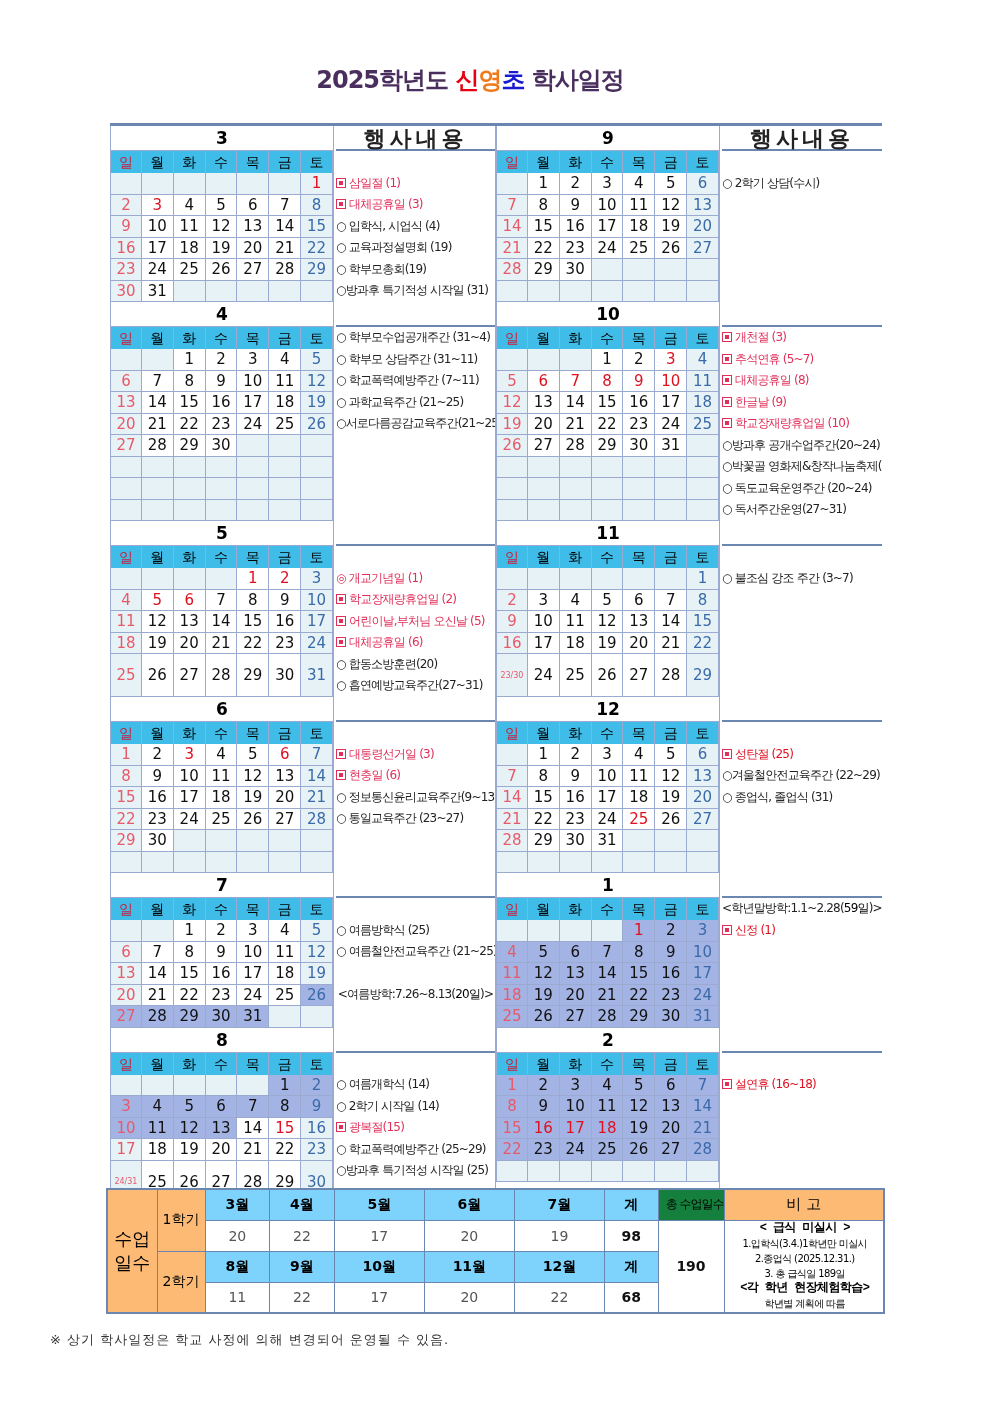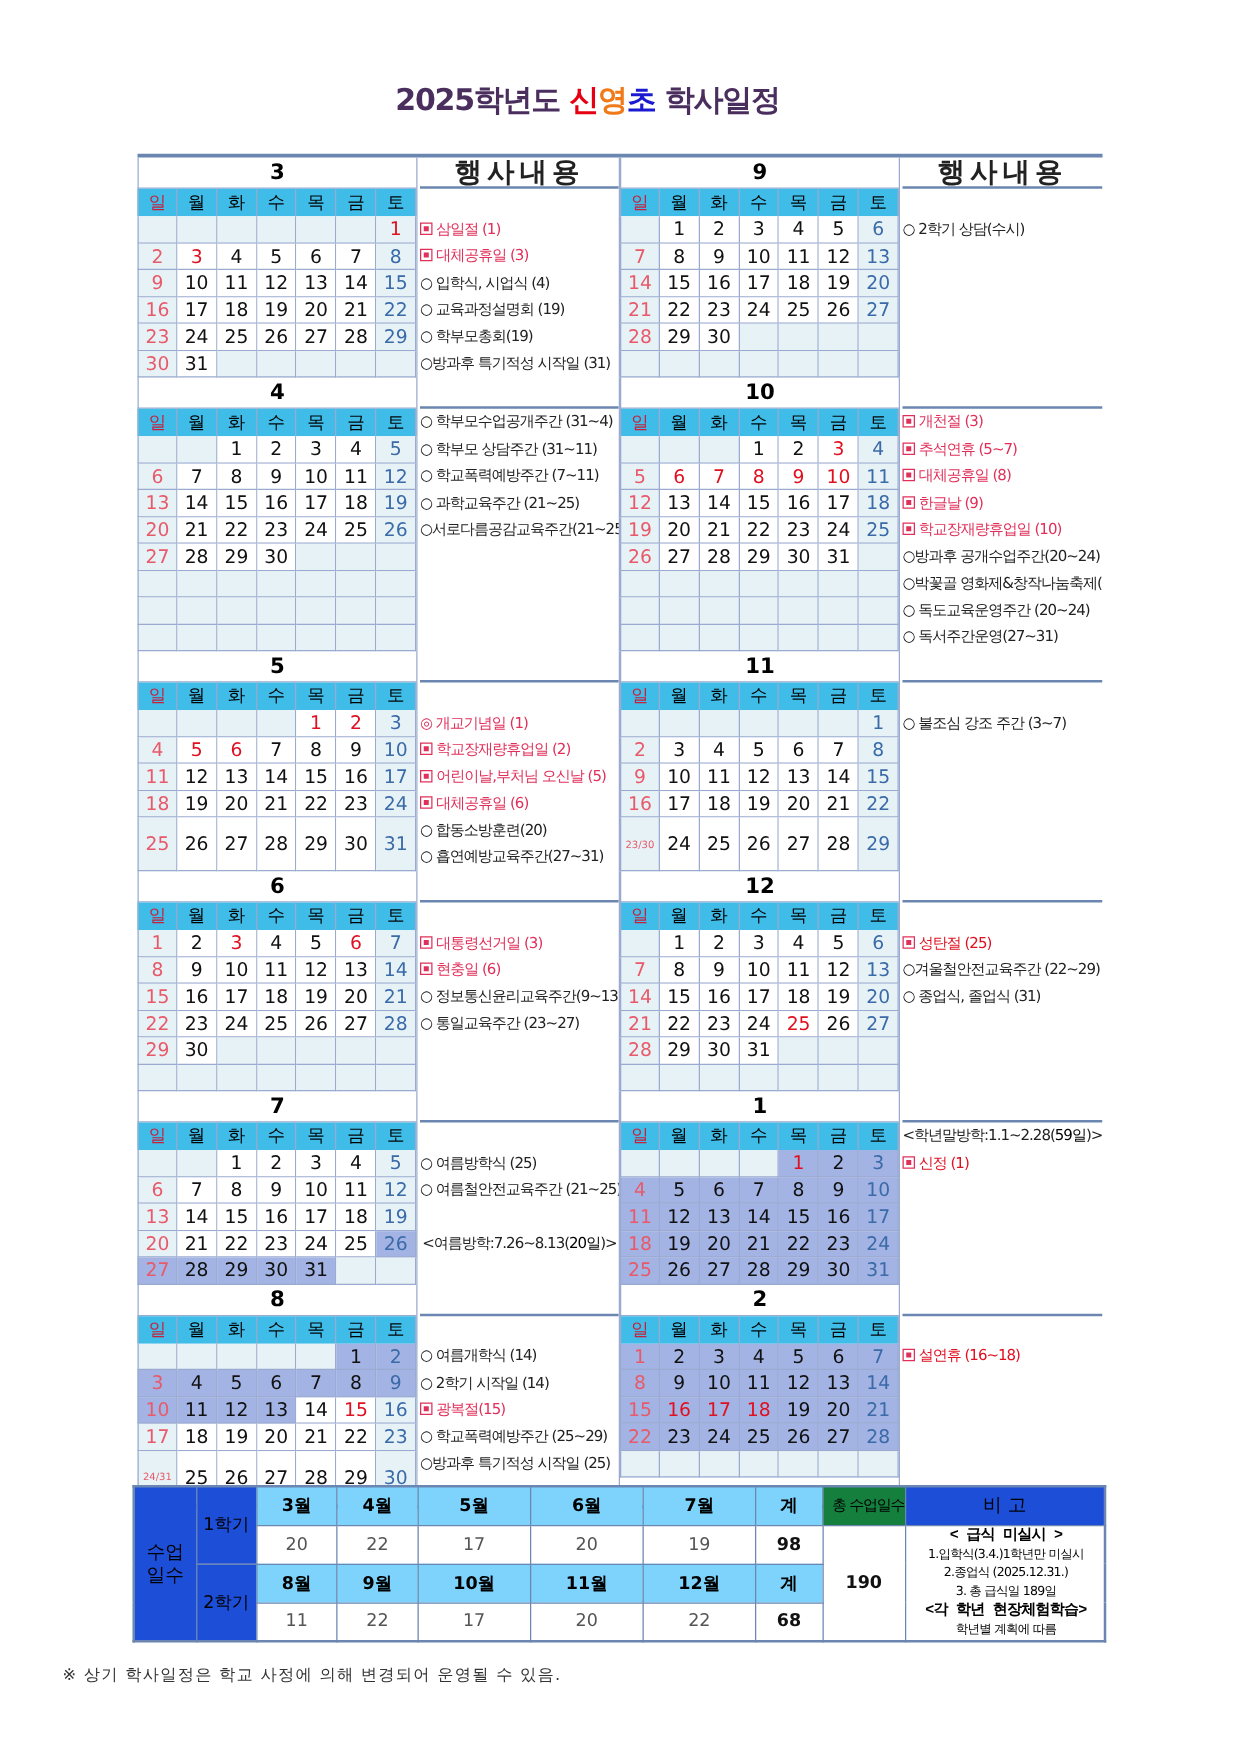--- a/index.html
+++ b/index.html
@@ -29,21 +29,21 @@
   .grid .r span.sm { font-size: 8px; }
   .ev .item { height: 21.5px; line-height: 21.5px; white-space: nowrap; }
   .ev .item.red { color: #e0305a; }
   .ev .item.red2 { color: #e01020; }
   .ev .item .blue { color: #000000; }
   .ev .item.center { text-align: center; }
   .ev .box { display: inline-block; width: 10px; height: 10px; border: 1px solid #e0305a; position: relative; vertical-align: -1px; margin-right: 3px; }
   .ev .box::after { content: ""; position: absolute; left: 2px; top: 2px; width: 4px; height: 4px; background: #e0305a; }
   .summary { position: absolute; top: 1188px; left: 106px; width: 779px; border: 2px solid #6b86b0; border-collapse: collapse; font-size: 14px; }
   .summary td { border: 1px solid #6b86b0; text-align: center; height: 31px; }
-  .summary .lbl { background: #1d4ed8; }
+  .summary .lbl { background: #fdba74; }
   .summary .hdr { background: #7dd3fc; font-weight: bold; }
   .summary .hdr2 { background: #15803d; font-size: 12px; letter-spacing: -1px; text-align: right; }
   .summary .val { color: #555; }
   .summary .val.b { color: #111; font-weight: bold; }
   .note { font-size: 10px; letter-spacing: -0.6px; text-align: left; line-height: 15px; padding-left: 2px; }
   .note .c { text-align: center; font-weight: bold; font-size: 12px; font-family: Liberation Mono, monospace; }
   .footer { position: absolute; top: 1331px; left: 50px; font-size: 13px; color: #333; letter-spacing: 1px; }
 </style>
 </head>
 <body>
@@ -977,21 +977,21 @@
           <div class="item"></div>
           <div class="item red2"><span class="box"></span><span>설연휴 (16~18)</span></div>
         </div>
       </div>
     </div>
   </div>
 
 <table class="summary">
   <tbody>
       <tr>
-    <td rowspan="4" class="lbl" style="width:50px;white-space:pre-line;font-size:15px;">수업
+    <td rowspan="4" class="lbl" style="width:50px;white-space:pre-line;font-size:18px;">수업
 일수</td>
     <td rowspan="2" class="lbl" style="width:48px;">1학기</td>
     <td class="hdr">3월</td>
     <td class="hdr">4월</td>
     <td class="hdr">5월</td>
     <td class="hdr">6월</td>
     <td class="hdr">7월</td>
     <td class="hdr">계</td>
     <td class="hdr2" style="width:66px;">총 수업일수</td>
     <td class="lbl" style="width:160px;font-size:15px;">비  고</td>

